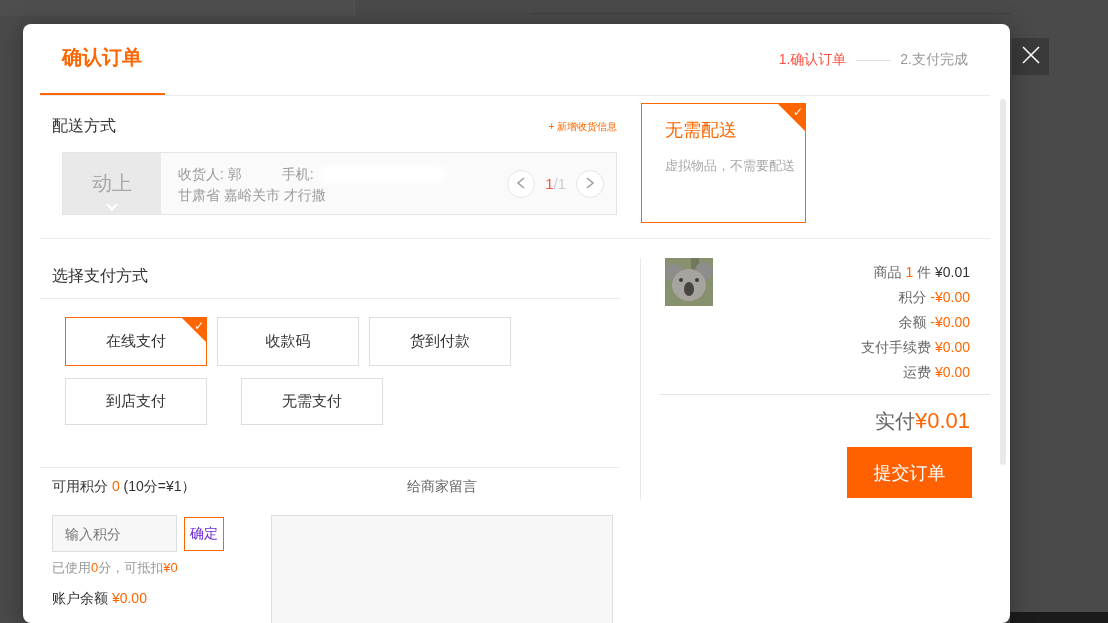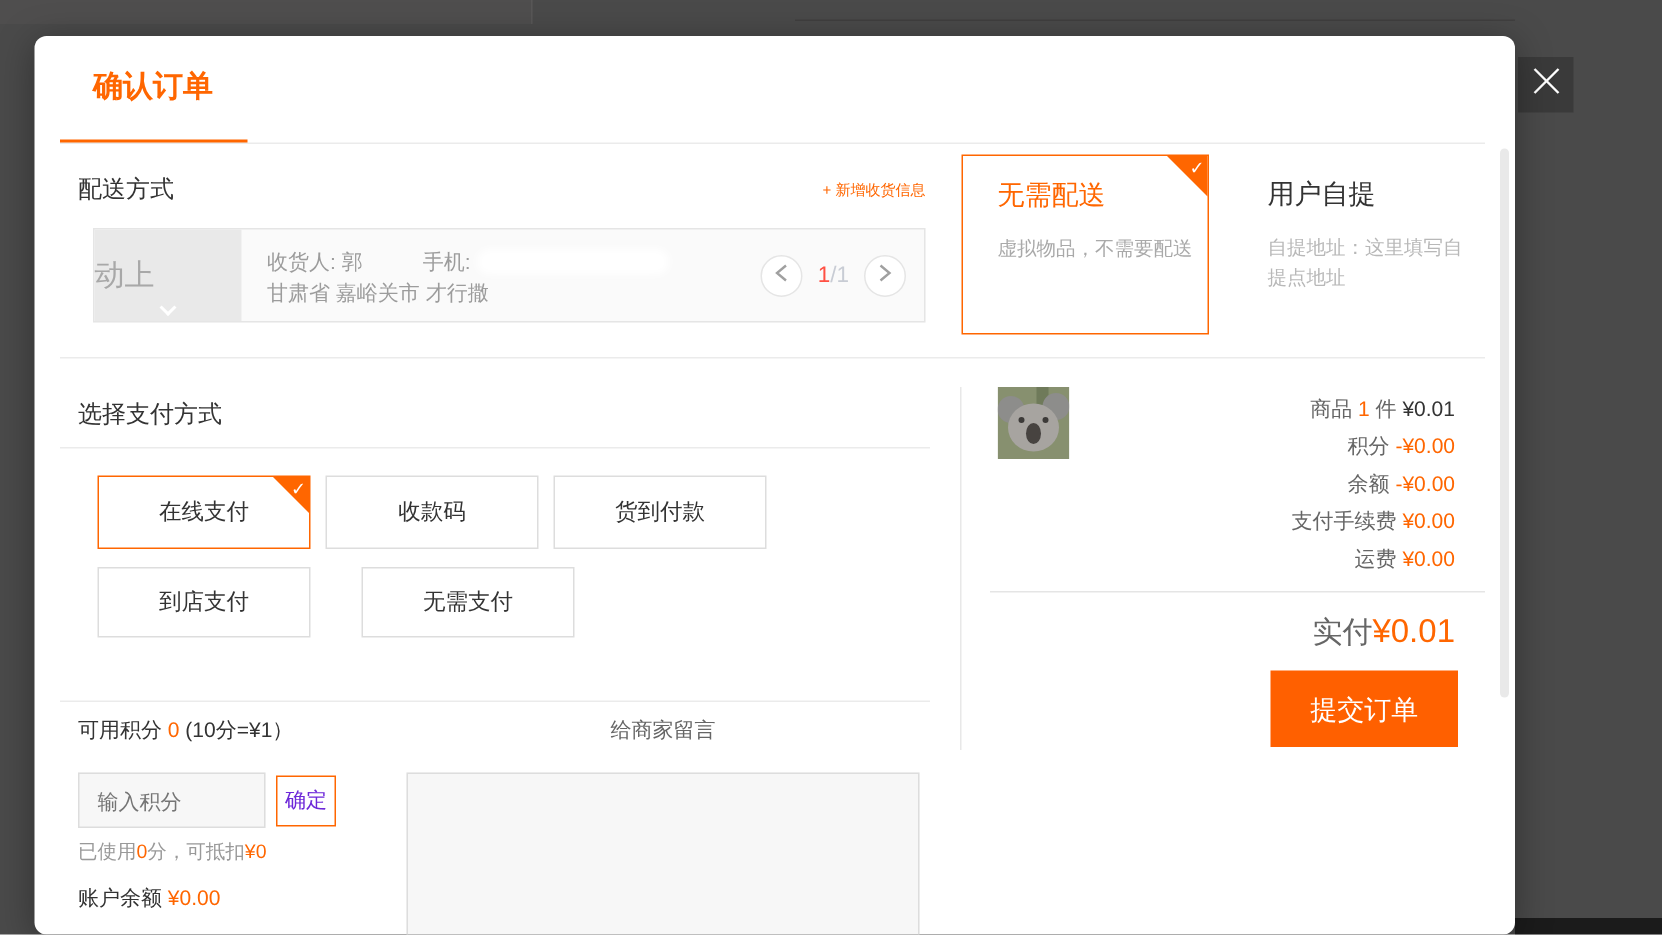--- a/index.html
+++ b/index.html
@@ -37,21 +37,21 @@
   .sec-title { position:absolute; font-size:16px; color:#333; }
   .divider-h { position:absolute; height:1px; background:#ebebeb; }
   .divider-v { position:absolute; left:617px; top:234px; width:1px; height:242px; background:#e8e8e8; }
 
   .add-link { position:absolute; right:393px; top:96px; font-size:10px; color:#ff6600; cursor:pointer; }
 
   
   .addr-card { position:absolute; left:39px; top:128px; width:555px; height:63px;
     background:#fafafa; border:1px solid #e5e5e5; display:flex; }
   .addr-tag { width:98px; height:100%; background:#e9e9e9; position:relative;
-    display:flex; align-items:center; font-size:20px; color:#a8a8a8; }
+    display:flex; align-items:center; justify-content:center; font-size:20px; color:#a8a8a8; }
   .addr-tag .chev-down { position:absolute; bottom:5px; left:50%; width:8px; height:8px;
     border-right:2px solid #fff; border-bottom:2px solid #fff; transform:translateX(-50%) rotate(45deg); }
   .addr-info { padding:11px 0 0 17px; font-size:14px; color:#9c9c9c; line-height:21px; }
   .addr-line1 { display:flex; align-items:center; }
   .addr-receiver { margin-right:40px; }
   .phone-blur { display:inline-block; width:128px; height:17px; margin-left:4px;
     background:#fff; filter:blur(3px); border-radius:8px; }
   .pager { position:absolute; right:12px; top:50%; transform:translateY(-50%);
     display:flex; align-items:center; }
   .pager-btn { width:28px; height:28px; border:1px solid #e5e5e5; border-radius:50%;
@@ -121,20 +121,25 @@
       <line x1="19" y1="3" x2="3" y2="19" stroke="#fff" stroke-width="1.6"></line>
     </svg>
   </span>
 </div>
 
 <div class="modal">
 
   <div class="scroll-thumb"></div>
 
   <div class="hdr-title">确认订单</div>
+  <div class="steps">
+    <span class="step-1">1.确认订单</span>
+    <span class="step-dash"></span>
+    <span class="step-2">2.支付完成</span>
+  </div>
   <div class="hdr-underline"></div>
   <div class="hdr-divider"></div>
 
   <div class="sec-title" style="left:29px; top:92px;">配送方式</div>
   <div class="add-link">+ 新增收货信息</div>
 
   <div class="addr-card">
     <div class="addr-tag">
       <span>动上</span>
       <span class="chev-down"></span>
@@ -170,24 +175,20 @@
       </div>
     </div>
   </div>
 
   <div class="opt-card selected" style="left:618px;">
     <div class="opt-title">无需配送</div>
     <div class="opt-desc">虚拟物品，不需要配送</div>
     <div class="corner-badge"></div>
     <span class="corner-check">✓</span>
   </div>
-  <div class="opt-card plain" style="left:799px;">
-    <div class="opt-title">用户自提</div>
-    <div class="opt-desc">自提地址：这里填写自提点地址</div>
-  </div>
 
   <div class="divider-h" style="left:17px; top:214px; width:950px;"></div>
 
   <div class="sec-title" style="left:29px; top:242px;">选择支付方式</div>
   <div class="divider-h" style="left:17px; top:274px; width:580px;"></div>
 
   <div class="pay-btn selected" style="left:42px; top:293px;">
     <span>在线支付</span>
     <div class="corner-badge" style="border-top-width:24px; border-left-width:24px;"></div>
     <span class="corner-check">✓</span>

